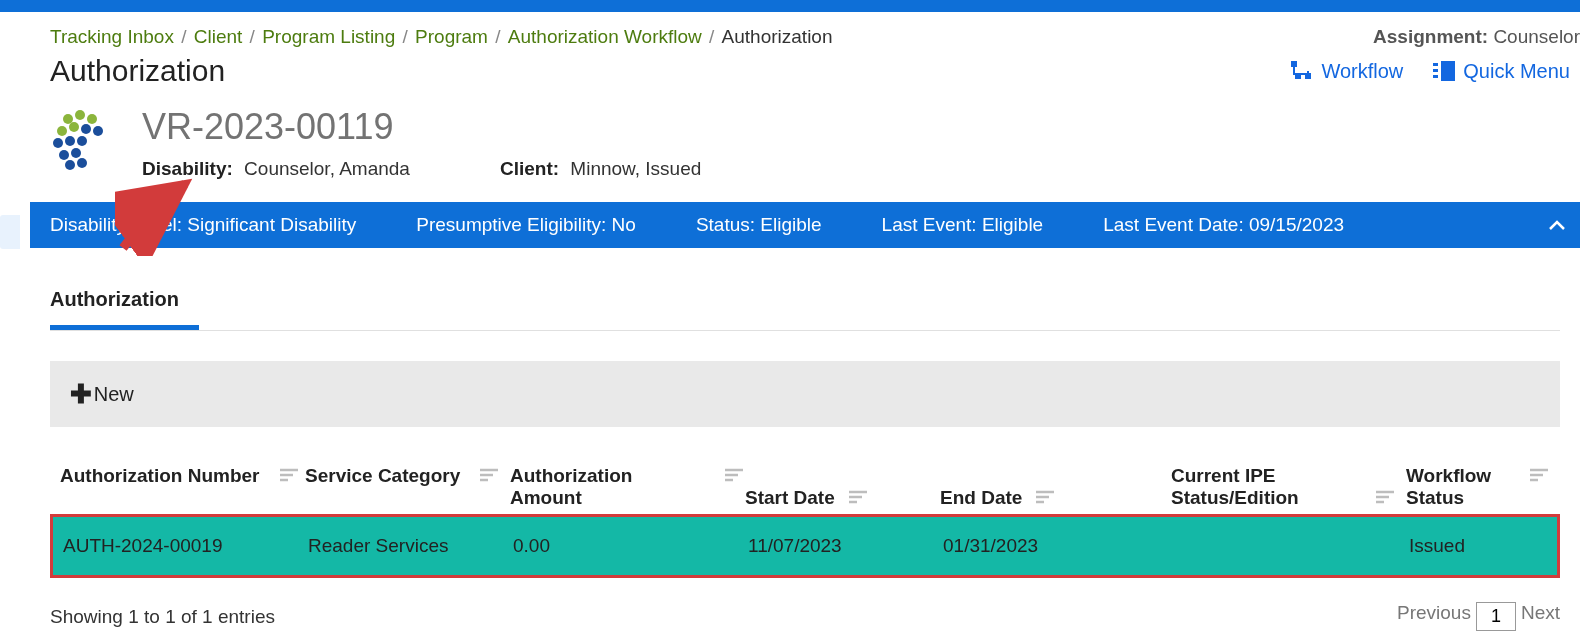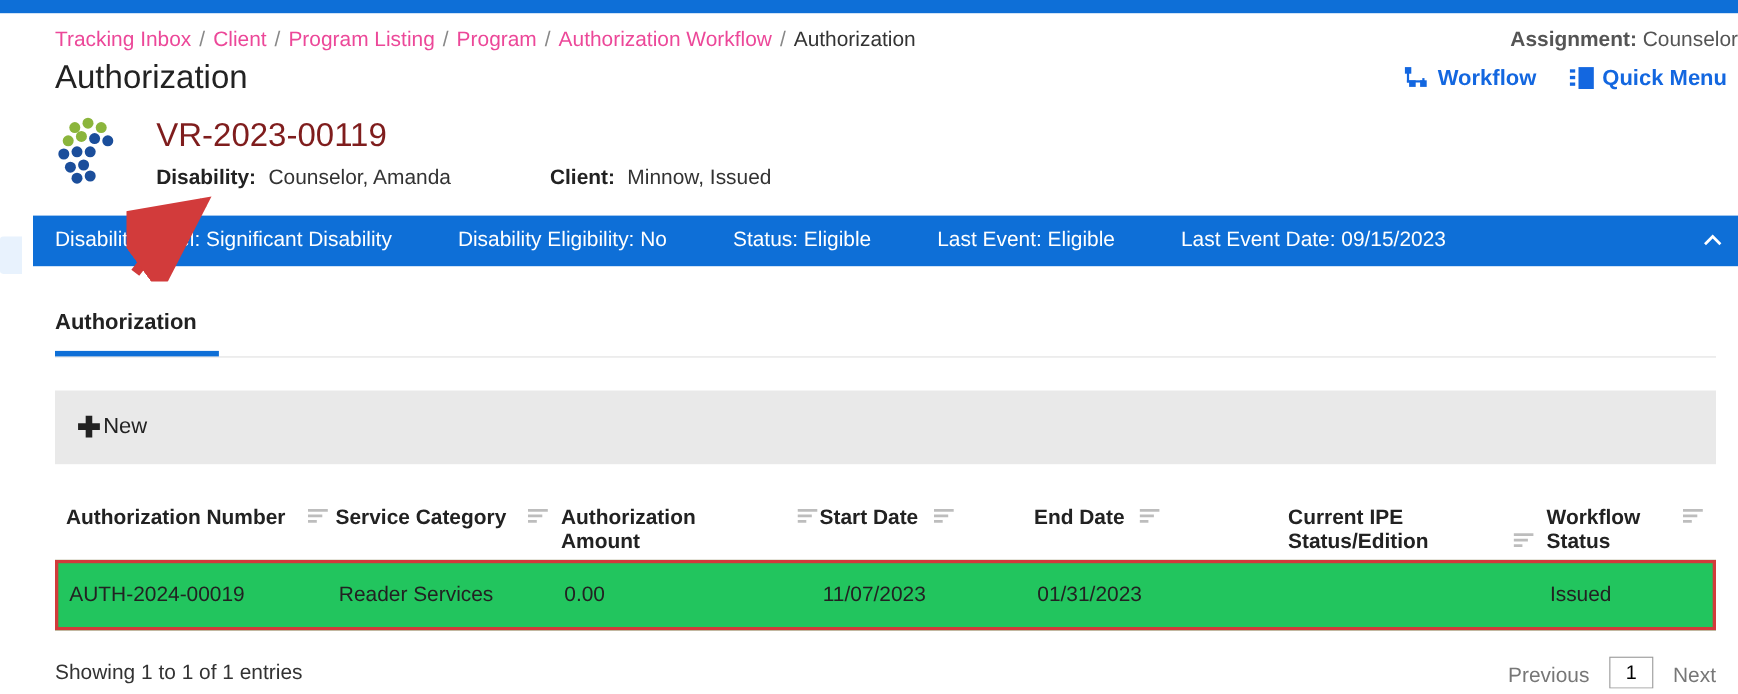--- a/index.html
+++ b/index.html
@@ -1,64 +1,64 @@
 <!DOCTYPE html>
 <html><head>
 <meta charset="utf-8">
 <style>
   * { margin: 0; padding: 0; box-sizing: border-box; }
   body { font-family: 'Segoe UI', Arial, sans-serif; background: #fff; color: #2c2c2c; overflow-x: hidden; }
   .topbar { height: 12px; background: #0e6fd7; }
   .page { margin-left: 30px; }
   .left-tab { position: absolute; left: 0; top: 215px; width: 20px; height: 34px; background: #e8f2fd; border-radius: 3px 0 0 3px; }
   .breadcrumb-row { display: flex; justify-content: space-between; align-items: center; padding: 14px 0 6px 20px; font-size: 19px; color: #555; }
-  .breadcrumb a { color: #ec4899; text-decoration: none; cursor: pointer; }
+  .breadcrumb a { color: #4d7c0f; text-decoration: none; cursor: pointer; }
   .breadcrumb .sep { color: #888; padding: 0 2px; }
   .breadcrumb .current { color: #333; }
   .assignment { font-size: 19px; }
   .assignment-label { font-weight: 700; }
   .head-row { display: flex; justify-content: space-between; align-items: center; padding: 0 0 8px 20px; }
   .page-title { font-size: 30px; font-weight: 400; color: #222; }
-  .head-actions { display: flex; gap: 30px; padding-right: 10px; font-weight: bold; }
+  .head-actions { display: flex; gap: 30px; padding-right: 10px; }
   .head-link { display: flex; align-items: center; gap: 8px; color: #1367e0; font-size: 20px; cursor: pointer; }
   .head-link .icn { display:inline-flex; }
   .record-bar { display: flex; align-items: center; gap: 20px; padding: 10px 20px 22px 20px; position: relative; }
   .logo { width: 72px; height: 68px; position: relative; flex-shrink: 0; }
   .rec-meta { display: flex; flex-direction: column; }
-  .rec-id { font-size: 30px; font-weight: 400; color: #7f1d1d; margin-bottom: 10px; }
+  .rec-id { font-size: 36px; font-weight: 400; color: #737373; margin-bottom: 10px; }
   .rec-fields { display: flex; gap: 90px; font-size: 19px; }
   .rec-fields .lbl { font-weight: 700; color: #222; }
   .rec-fields .val { color: #333; padding-left: 6px; }
   .arrow { position: absolute; left: 85px; top: 80px; pointer-events: none; z-index: 5; }
   .info-band { background: #0e6fd7; color: #fff; display: flex; align-items: center; gap: 60px; padding: 12px 20px; font-size: 19px; position: relative; }
   .info-band .item .lbl { font-weight: 400; }
   .info-band .item .val { font-weight: 400; }
   .band-chevron { position: absolute; right: 14px; top: 12px; cursor: pointer; }
   .tabs { display: flex; border-bottom: 1px solid #e0e0e0; margin: 30px 20px 0 20px; }
   .tab { padding: 10px 20px 14px 0; font-size: 20px; font-weight: 700; color: #222; cursor: pointer; }
   .tab.active { border-bottom: 5px solid #0e6fd7; }
   .toolbar { background: #e9e9e9; margin: 30px 20px 0 20px; padding: 20px; }
   .new-btn { display: inline-flex; align-items: center; gap: 2px; font-size: 20px; font-weight: 400; color: #222; cursor: pointer; }
   .plus { font-size: 26px; font-weight: 700; line-height: 1; }
   .grid { margin: 30px 20px 0 20px; }
   .ghead { display: flex; border-bottom: 1px solid #ddd; padding: 8px 10px 6px; }
   .col { display: flex; flex-direction: row; gap: 20px; font-size: 19px; font-weight: 700; color: #222; }
   .col .sort { cursor: pointer; opacity: 0.55; }
-  .col.inline-sort { flex-direction: row; align-items: flex-start; gap: 14px; }
+  .col.inline-sort { flex-direction: row; align-items: flex-end; gap: 14px; }
   .c1 { width: 245px; }
   .c2 { width: 205px; }
   .c3 { width: 235px; }
   .c4 { width: 195px; }
   .c5 { width: 195px; }
   .c6 { width: 235px; margin-left: 36px; }
   .c7 { flex: 1; }
-  .grow { display: flex; border: 3px solid #d23b3b; margin-top: -2px; padding: 18px 10px; background: #22c55e; }
+  .grow { display: flex; border: 3px solid #d23b3b; margin-top: -2px; padding: 18px 10px; background: #14b8a6; }
   .gcell { font-size: 19px; color: #222; }
   .grid-footer { display: flex; justify-content: space-between; align-items: center; margin: 24px 20px 0 20px; font-size: 19px; color: #333; }
-  .pager { display: flex; align-items: flex-end; gap: 18px; }
+  .pager { display: flex; align-items: flex-start; gap: 5px; }
   .pager .btn { color: #777; cursor: pointer; }
   .pager input { width: 40px; text-align: center; font-size: 18px; border: 1px solid #999; padding: 3px 2px; }
   svg.sort-icon line { stroke: #888; stroke-width: 2.5; }
 </style>
 </head>
 <body>
 
 <div class="topbar"></div>
 <div class="left-tab"></div>
 
@@ -147,21 +147,21 @@
               <path d="M0,0 L10,5 L0,10 Z" fill="#d23b3b"></path>
             </marker>
           </defs>
         <path d="M 8 72 Q 40 30 70 8" stroke="#d23b3b" stroke-width="9" fill="none" marker-end="url(#ah)"></path>
       </svg>
     </div>
   </div>
 
   <div class="info-band" id="info-band">
     <div class="item"><span class="lbl">Disability Level: </span><span class="val">Significant Disability</span></div>
-      <div class="item"><span class="lbl">Disability Eligibility: </span><span class="val">No</span></div>
+      <div class="item"><span class="lbl">Presumptive Eligibility: </span><span class="val">No</span></div>
       <div class="item"><span class="lbl">Status: </span><span class="val">Eligible</span></div>
       <div class="item"><span class="lbl">Last Event: </span><span class="val">Eligible</span></div>
       <div class="item"><span class="lbl">Last Event Date: </span><span class="val">09/15/2023</span></div>
       <span class="band-chevron">
       <svg width="18" height="12" viewBox="0 0 18 12">
           <path d="M2 10 L9 3 L16 10" stroke="#fff" stroke-width="2.5" fill="none"></path>
         </svg>
     </span>
   </div>
 

